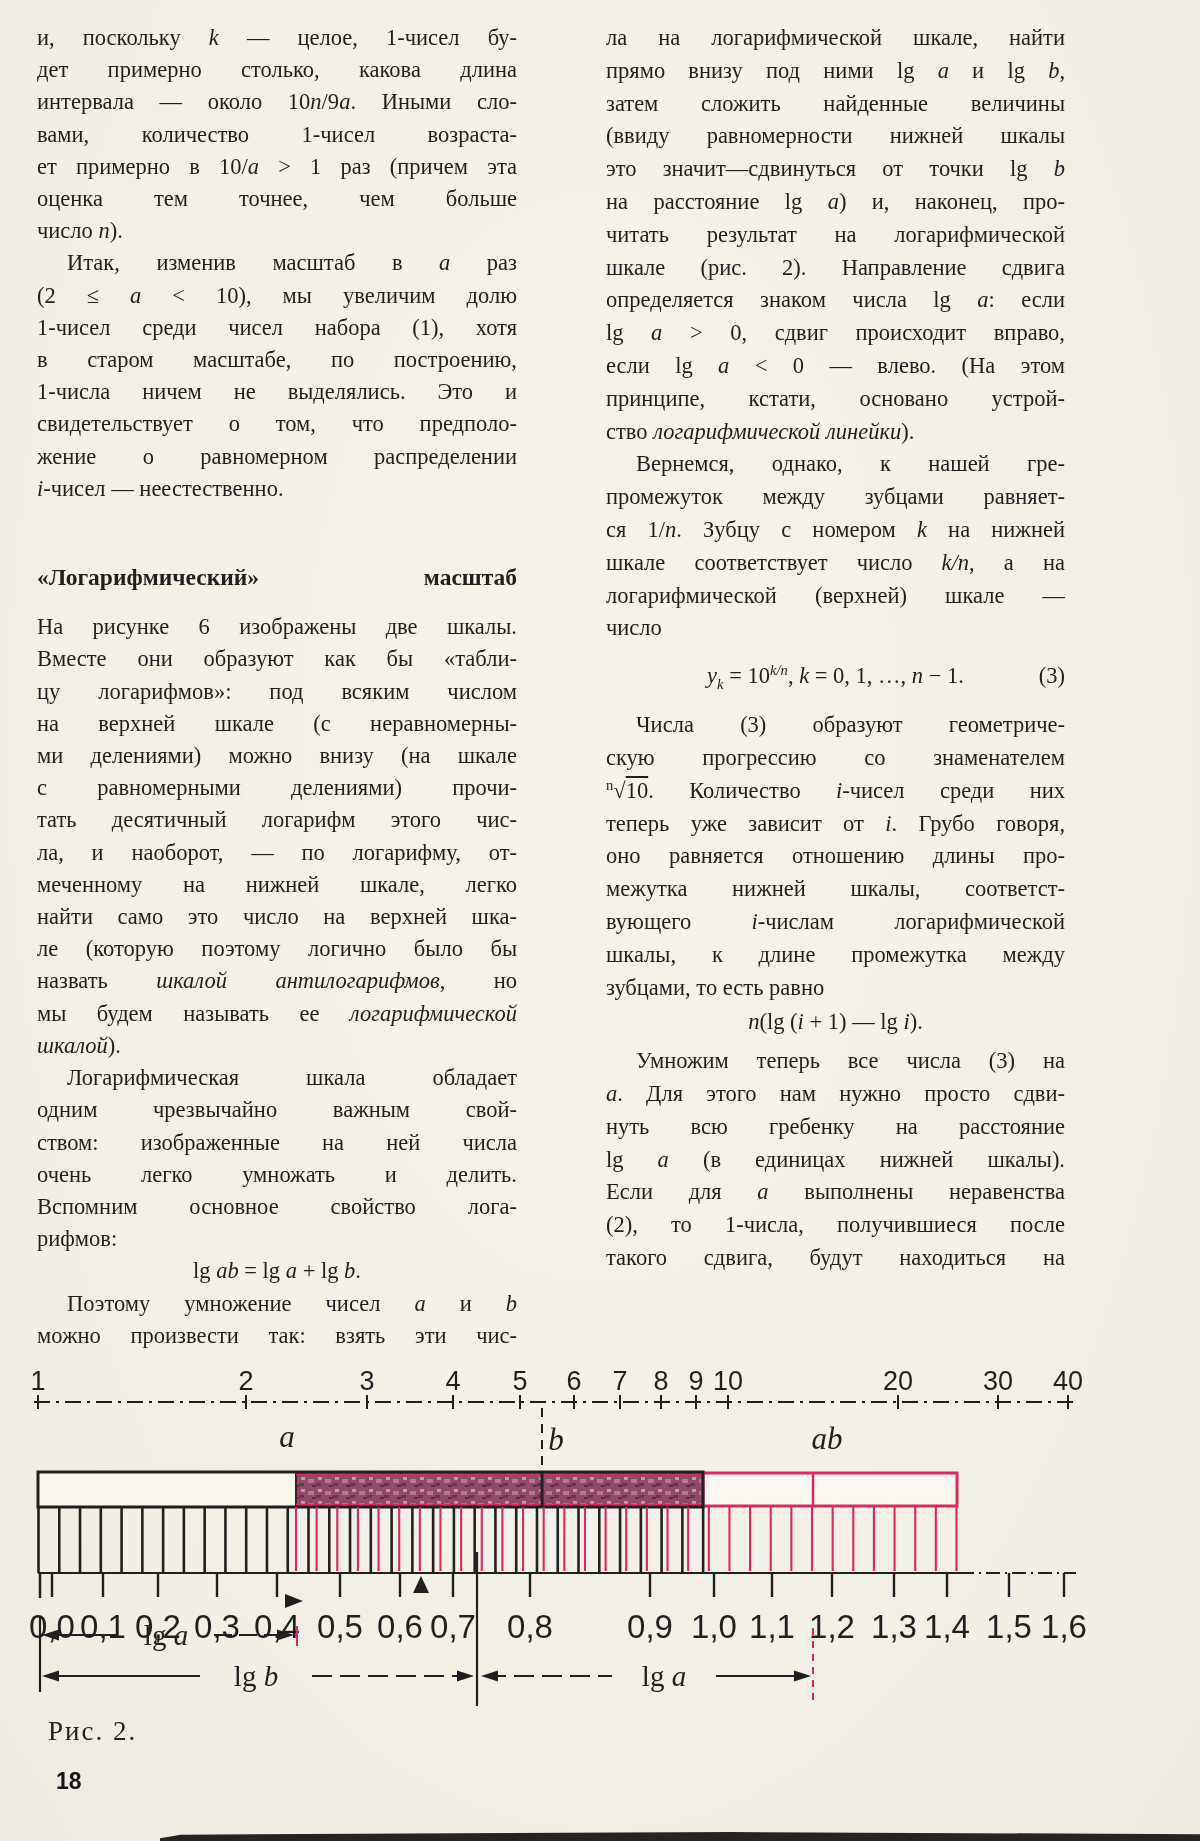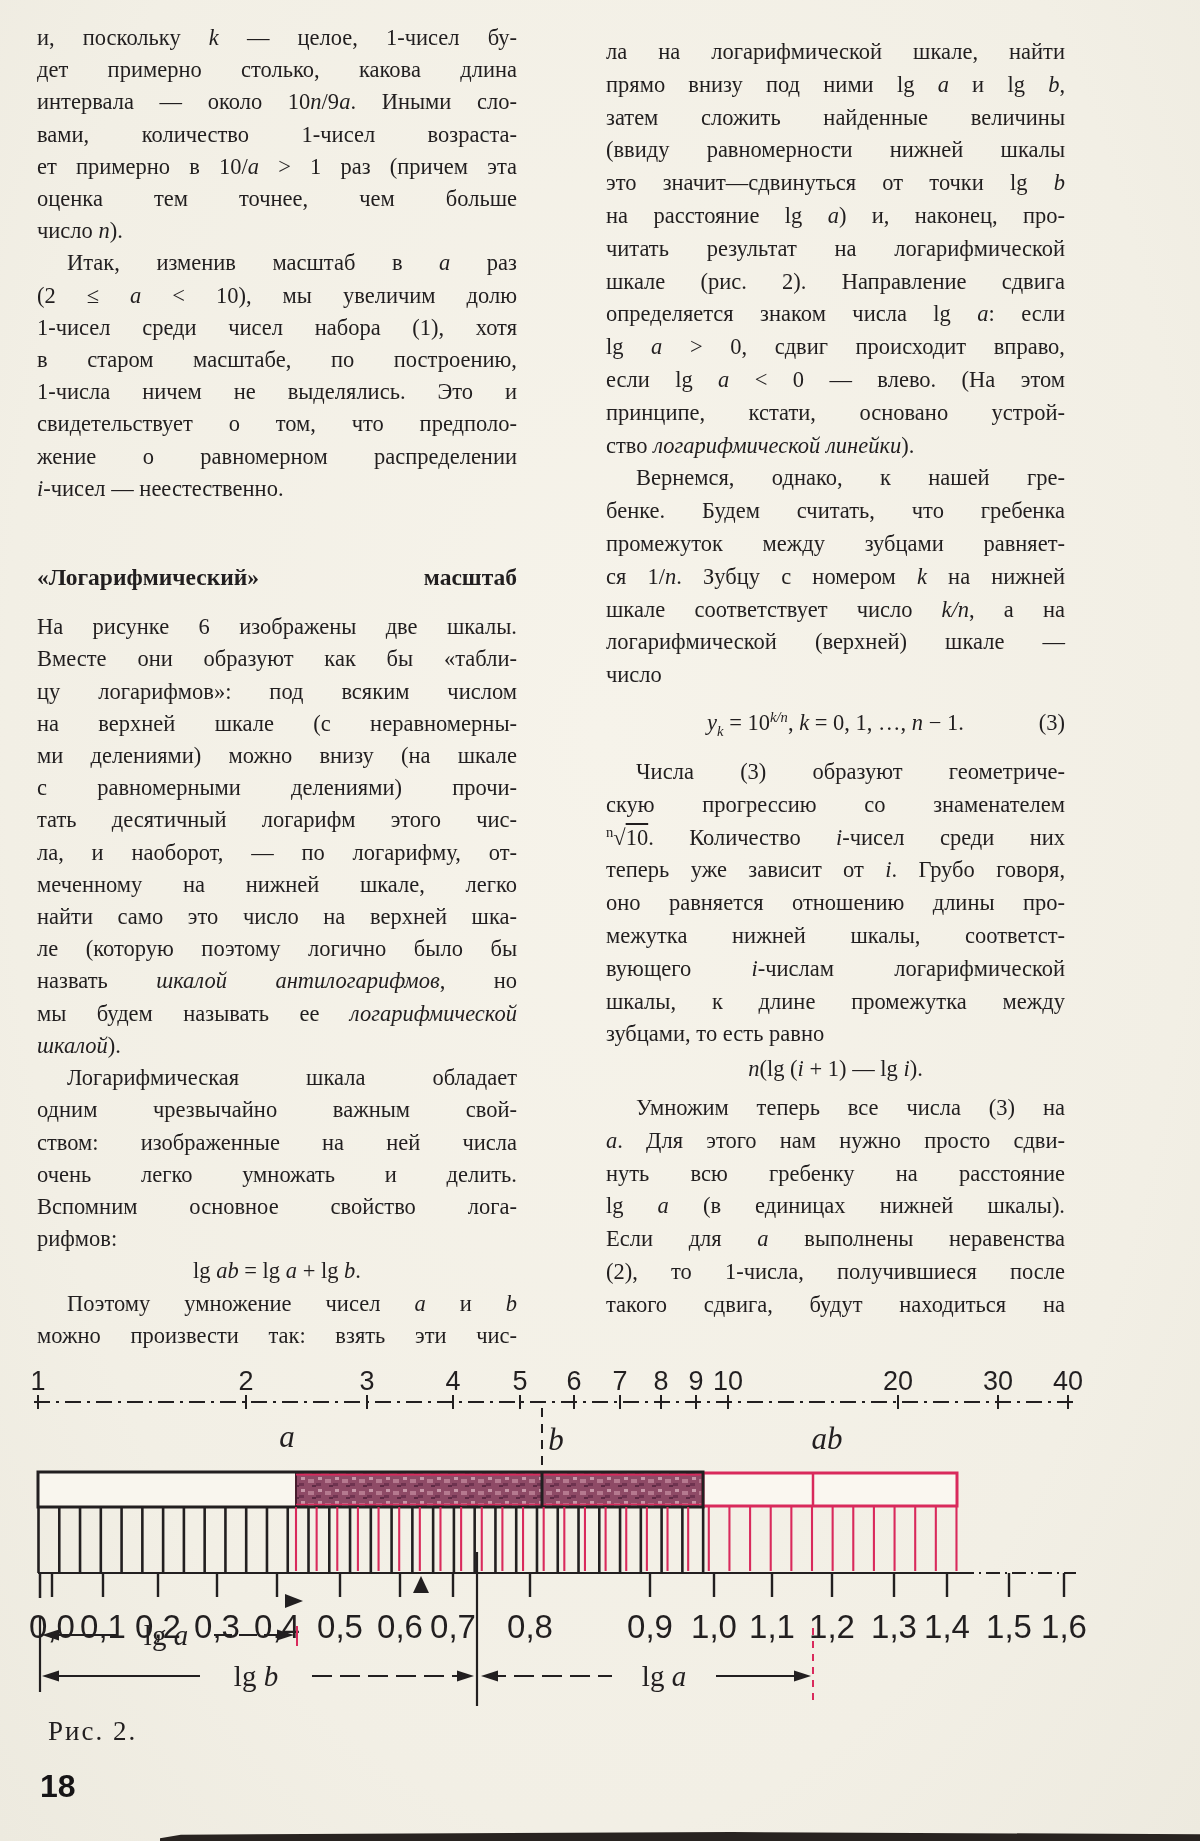--- a/index.html
+++ b/index.html
@@ -2,35 +2,35 @@
 <html><head>
 <meta charset="utf-8">
 <style>
   html,body{margin:0;padding:0;}
   body{width:1200px;height:1841px;position:relative;background:#f3f0e7;overflow:hidden;
        font-family:"Liberation Serif", serif;}
   .paper{position:absolute;inset:0;background:
      radial-gradient(ellipse at 50% 40%, #f6f3ea 0%, #f2efe5 70%, #edeadf 100%);}
   .col{position:absolute;color:#211e1f;font-size:22.5px;}
   #col-left{left:37px;top:22px;width:480px;line-height:32.2px;}
-  #col-right{left:606px;top:22px;width:459px;line-height:32.8px;margin-top:14px;}
+  #col-right{left:606px;top:22px;width:459px;line-height:32.8px;}
   .line{text-align:justify;text-align-last:justify;white-space:normal;}
   .line.end{text-align-last:left;}
   .line.ind{text-indent:30px;}
   .line.head{font-weight:bold;font-size:23.5px;margin-top:56px;margin-bottom:18px;
              text-align-last:justify;}
   .line.formula{text-align-last:center;position:relative;font-family:Liberation Serif, serif;}
   .line.f3{margin:8px 0 10px;min-height:46px;line-height:46px;}
   .line.fn{margin:2px 0 6px;}
   sup,sub{font-size:65%;line-height:0;}
   .ol{text-decoration:overline;}
   .ftag{position:absolute;right:0;top:0;font-style:normal;}
   .caption{position:absolute;left:48px;top:1716px;font-size:27px;color:#211e1f;
            letter-spacing:2px;}
-  .pageno{position:absolute;left:40px;top:1768px;font-size:32px;font-weight:bold;
+  .pageno{position:absolute;left:56px;top:1768px;font-size:23px;font-weight:bold;
           color:#161416;font-family:"Liberation Sans", sans-serif;}
   .scan-edge{position:absolute;left:160px;top:1832px;width:1040px;height:9px;background:#282320;
              clip-path:polygon(0 70%, 2% 30%, 55% 0%, 100% 25%, 100% 100%, 0% 100%);}
   svg text{font-family:"Liberation Sans", sans-serif;}
   svg .ser{font-family:"Liberation Serif", serif;}
 </style>
 </head>
 <body>
 
 <div class="paper">
@@ -83,21 +83,20 @@
       <div class="line"><span>это значит—сдвинуться от точки lg </span><span style="font-style: italic;">b</span></div>
       <div class="line"><span>на расстояние lg </span><span style="font-style: italic;">a</span><span>) и, наконец, про-</span></div>
       <div class="line"><span>читать результат на логарифмической</span></div>
       <div class="line"><span>шкале (рис. 2). Направление сдвига</span></div>
       <div class="line"><span>определяется знаком числа lg </span><span style="font-style: italic;">a</span><span>: если</span></div>
       <div class="line"><span>lg </span><span style="font-style: italic;">a</span><span> &gt; 0, сдвиг происходит вправо,</span></div>
       <div class="line"><span>если lg </span><span style="font-style: italic;">a</span><span> &lt; 0 — влево. (На этом</span></div>
       <div class="line"><span>принципе, кстати, основано устрой-</span></div>
       <div class="line end"><span>ство </span><span style="font-style: italic;">логарифмической линейки</span><span>).</span></div>
       <div class="line ind"><span>Вернемся, однако, к нашей гре-</span></div>
-      <div class="line"><span>бенке. Будем считать, что гребенка</span></div>
       <div class="line"><span>промежуток между зубцами равняет-</span></div>
       <div class="line"><span>ся 1/</span><span style="font-style: italic;">n</span><span>. Зубцу с номером </span><span style="font-style: italic;">k</span><span> на нижней</span></div>
       <div class="line"><span>шкале соответствует число </span><span style="font-style: italic;">k/n</span><span>, а на</span></div>
       <div class="line"><span>логарифмической (верхней) шкале —</span></div>
       <div class="line end"><span>число</span></div>
       <div class="line formula f3"><span style="font-style: italic;">y</span><sub style="font-style: italic;">k</sub><span> = 10</span><sup style="font-style: italic;">k/n</sup><span>, </span><span style="font-style: italic;">k</span><span> = 0, 1, …, </span><span style="font-style: italic;">n</span><span> − 1.</span><span class="ftag"><span>(3)</span></span></div>
       <div class="line ind"><span>Числа (3) образуют геометриче-</span></div>
       <div class="line"><span>скую прогрессию со знаменателем</span></div>
       <div class="line"><sup>n</sup><span>√</span><span class="ol">10</span><span>. Количество </span><span style="font-style: italic;">i</span><span>-чисел среди них</span></div>
       <div class="line"><span>теперь уже зависит от </span><span style="font-style: italic;">i</span><span>. Грубо говоря,</span></div>

